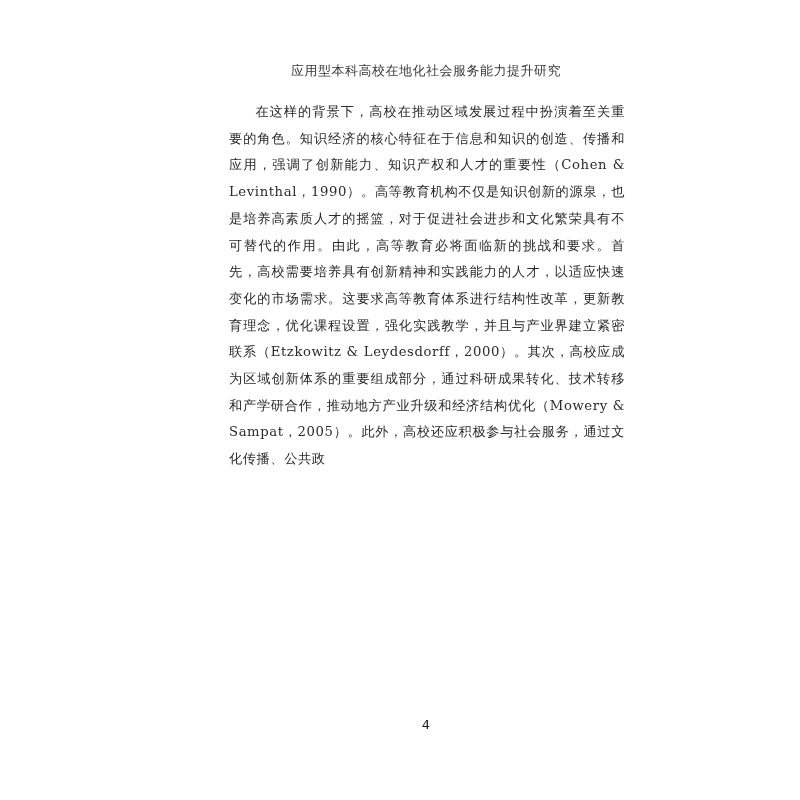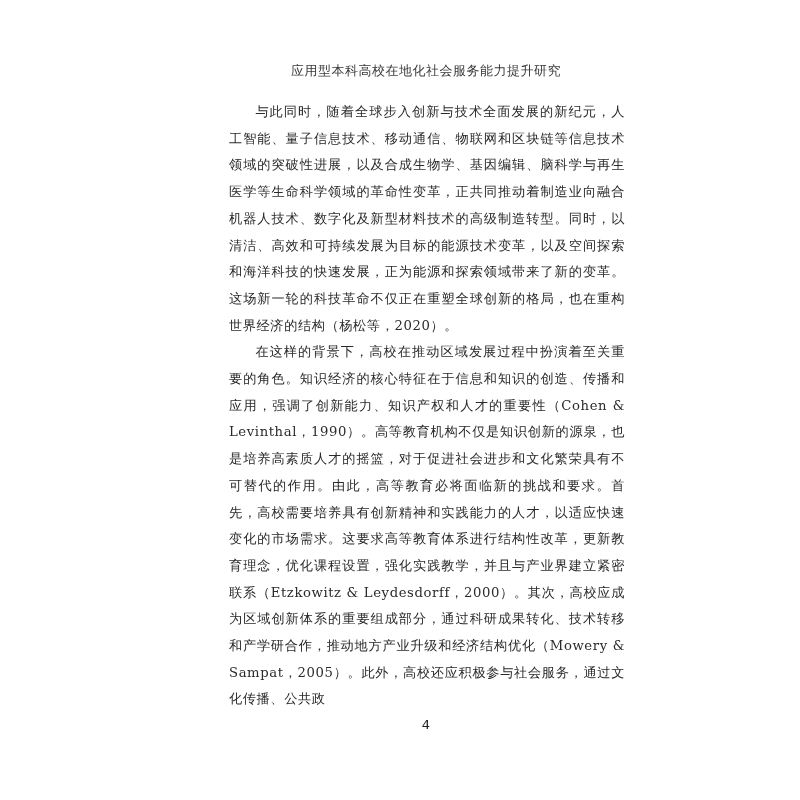--- a/index.html
+++ b/index.html
@@ -61,18 +61,17 @@
       color: #222;
     }
   </style>
 </head>
 <body>
 
 <div class="page">
   <div class="running-header">应用型本科高校在地化社会服务能力提升研究</div>
 
   <div class="body-text">
-    <p class="indent">与此同时，随着全球步入创新与技术全面发展的新纪元，人工智能、量子信息技术、移动通信、物联网和区块链等信息技术领域的突破性进展，以及合成生物学、基因编辑、脑科学与再生医学等生命科学领域的革命性变革，正共同推动着制造业向融合机器人技术、数字化及新型材料技术的高级制造转型。同时，以清洁、高效和可持续发展为目标的能源技术变革，以及空间探索和海洋科技的快速发展，正为能源和探索领域带来了新的变革。这场新一轮的科技革命不仅正在重塑全球创新的格局，也在重构世界经济的结构（杨松等，2020）。</p>
     <p class="indent">在这样的背景下，高校在推动区域发展过程中扮演着至关重要的角色。知识经济的核心特征在于信息和知识的创造、传播和应用，强调了创新能力、知识产权和人才的重要性（Cohen &amp; Levinthal，1990）。高等教育机构不仅是知识创新的源泉，也是培养高素质人才的摇篮，对于促进社会进步和文化繁荣具有不可替代的作用。由此，高等教育必将面临新的挑战和要求。首先，高校需要培养具有创新精神和实践能力的人才，以适应快速变化的市场需求。这要求高等教育体系进行结构性改革，更新教育理念，优化课程设置，强化实践教学，并且与产业界建立紧密联系（Etzkowitz &amp; Leydesdorff，2000）。其次，高校应成为区域创新体系的重要组成部分，通过科研成果转化、技术转移和产学研合作，推动地方产业升级和经济结构优化（Mowery &amp; Sampat，2005）。此外，高校还应积极参与社会服务，通过文化传播、公共政</p>
   </div>
 
   <div class="page-number">4</div>
 </div>
 
 </body></html>

